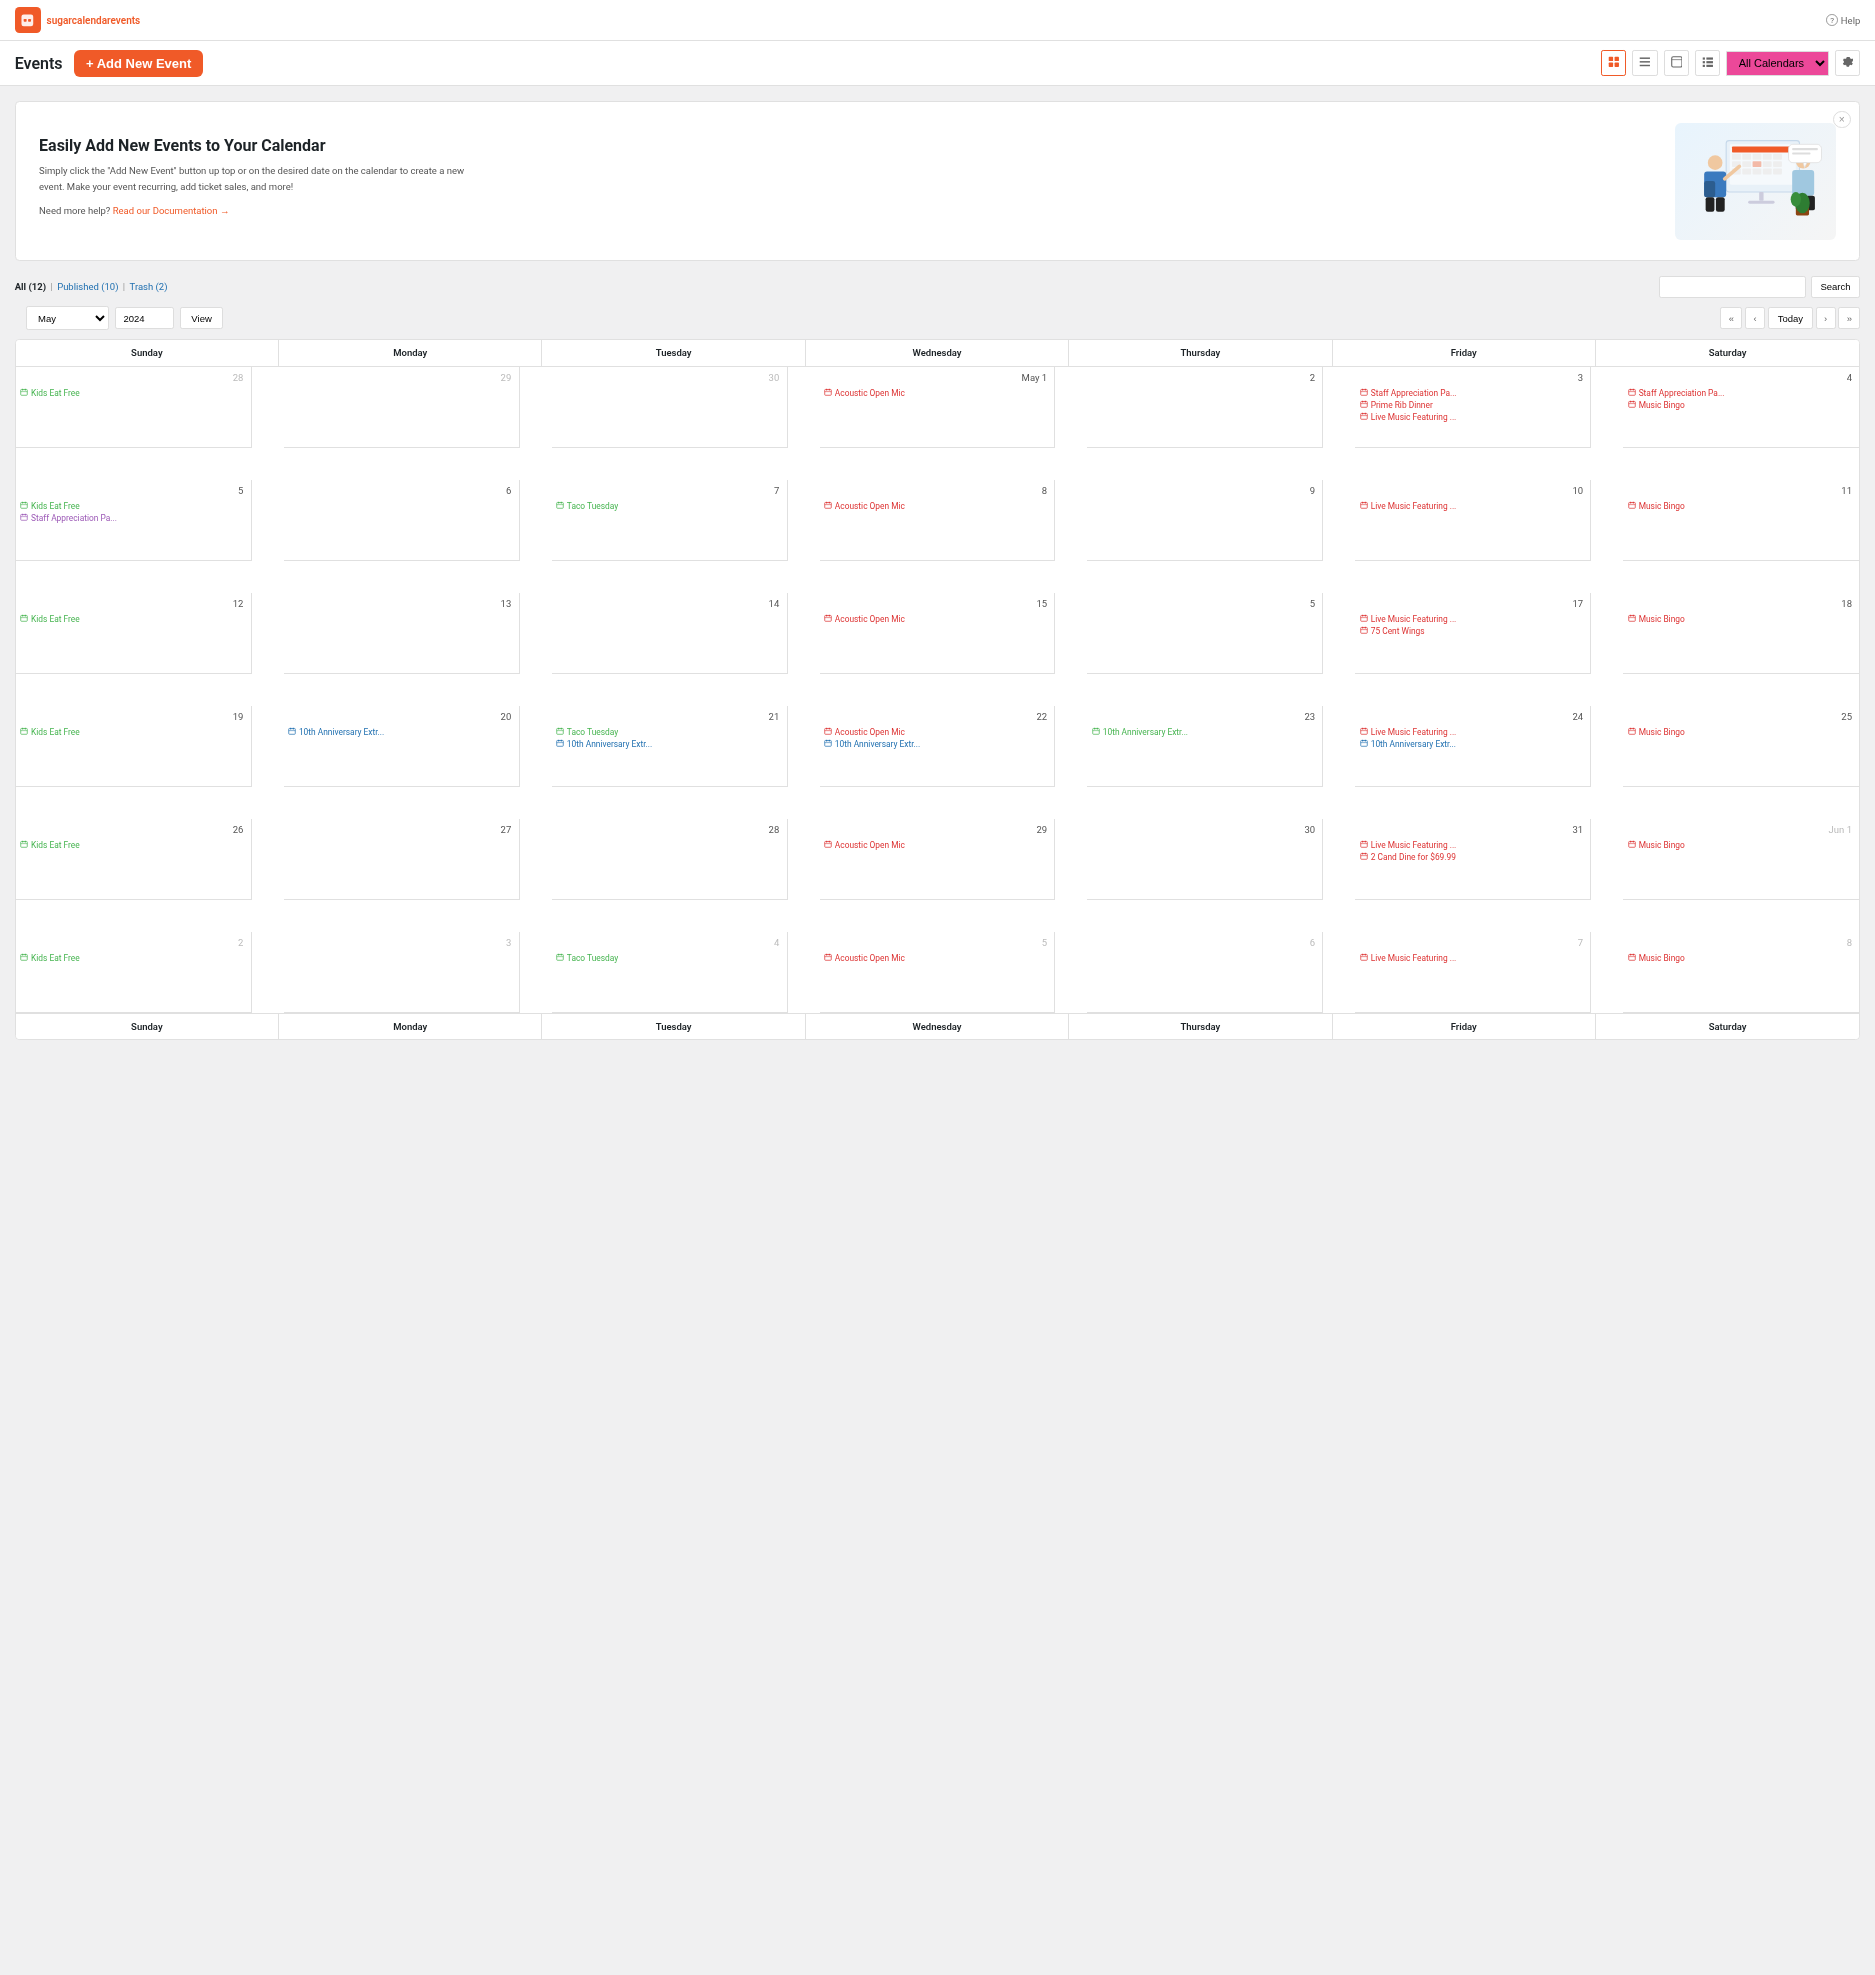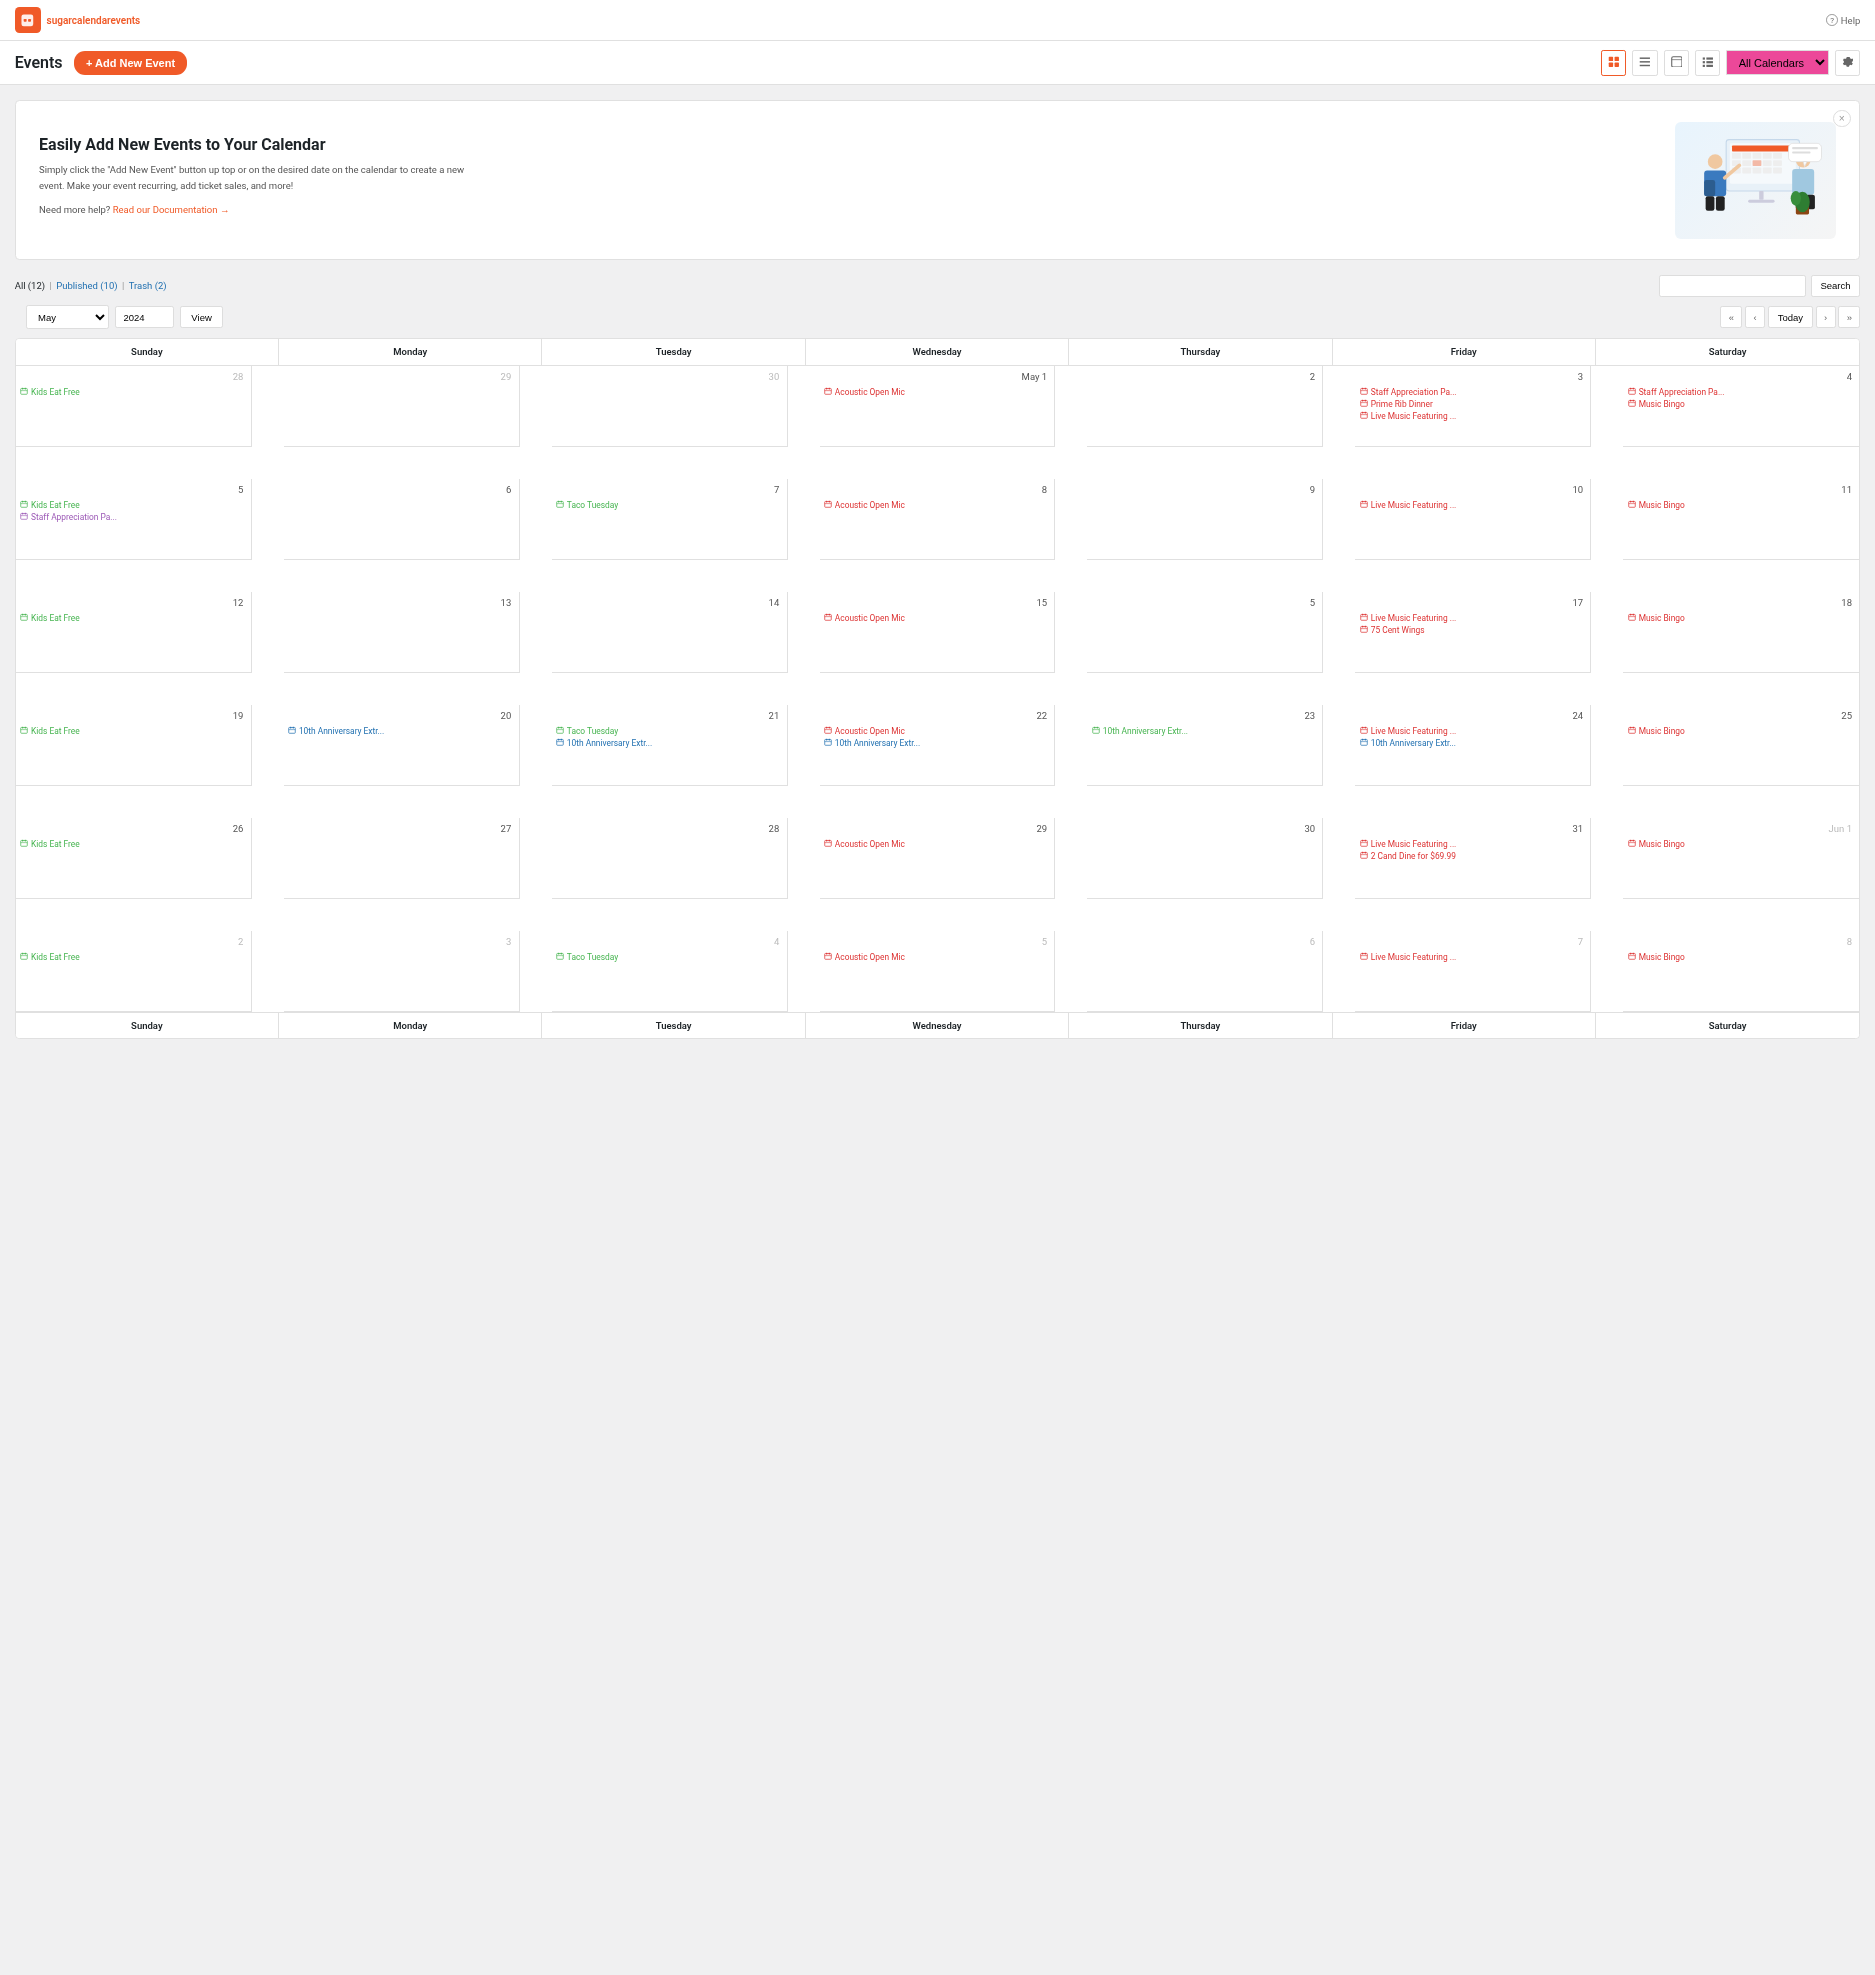--- a/index.html
+++ b/index.html
@@ -10,21 +10,21 @@
     .logo-area { display: flex; align-items: center; gap: 5.9px; }
     .logo-icon { width: 26px; height: 26px; background: #f05a28; border-radius: 4.4px; display: flex; align-items: center; justify-content: center; }
     .logo-icon svg { fill: white; }
     .logo-text { font-size: 10px; font-weight: 600; color: #1d2327; }
     .logo-text span { color: #f05a28; }
     .help-link { display: flex; align-items: center; gap: 2.9px; color: #666; font-size: 9.5px; cursor: pointer; }
 
     
     .page-header { background: #fff; border-bottom: 0.7px solid #e0e0e0; padding: 8.8px 14.7px; display: flex; align-items: center; justify-content: space-between; }
     .page-title { font-size: 16px; font-weight: 600; color: #1d2327; }
-    .add-btn { background: #f05a28; color: #fff; border: none; border-radius: 11px; padding: 5.9px 11.7px; font-size: 11px; font-weight: 600; cursor: pointer; display: flex; align-items: center; gap: 2.9px; }
+    .add-btn { background: #f05a28; color: #fff; border: none; border-radius: 6px; padding: 5.9px 11.7px; font-size: 13px; font-weight: 600; cursor: pointer; display: flex; align-items: center; gap: 2.9px; }
     .header-right { display: flex; align-items: center; gap: 5.9px; }
     .view-icon-btn { background: none; border: 0.7px solid #ddd; border-radius: 2.2px; padding: 4.4px 5.9px; cursor: pointer; color: #666; }
     .view-icon-btn.active { border-color: #f05a28; color: #f05a28; }
     .calendar-select { border: 0.7px solid #ddd; border-radius: 1px; padding: 4.4px 7.3px; font-size: 11px; background: #ec4899; cursor: pointer; }
     .settings-btn { background: none; border: 0.7px solid #ddd; border-radius: 2.2px; padding: 4.4px 5.9px; cursor: pointer; color: #666; }
 
     
     .content { padding: 14.7px; }
 
     
@@ -33,21 +33,21 @@
     .banner-text p { color: #555; line-height: 1.6; max-width: 440px; margin-bottom: 8.8px; }
     .banner-text a { color: #f05a28; text-decoration: none; }
     .banner-close { position: absolute; top: 8.8px; right: 8.8px; background: none; border: 0.7px solid #ddd; border-radius: 50%; width: 17.6px; height: 17.6px; cursor: pointer; color: #999; font-size: 10.3px; display: flex; align-items: center; justify-content: center; }
     .banner-img { width: 161px; flex-shrink: 0; }
     .banner-img-placeholder { width: 161px; height: 117px; background: linear-gradient(135deg, #e8f4fd 0%, #f5f5f5 100%); border-radius: 5.9px; display: flex; align-items: center; justify-content: center; overflow: hidden; }
 
     
     .filter-bar { display: flex; align-items: center; justify-content: space-between; margin-bottom: 8.8px; }
     .filter-links { display: flex; align-items: center; gap: 4.4px; font-size: 9.5px; }
     .filter-links a { color: #2271b1; text-decoration: none; cursor: pointer; }
-    .filter-links a.active { color: #1d2327; font-weight: 400; }
+    .filter-links a.active { color: #1d2327; font-weight: 700; }
     .filter-links .sep { color: #999; }
     .search-area { display: flex; align-items: center; gap: 4.4px; }
     .search-input { border: 0.7px solid #ddd; border-radius: 2.2px; padding: 4.4px 7.3px; font-size: 9.5px; width: 147px; }
     .search-btn { background: #fff; border: 0.7px solid #ddd; border-radius: 2.2px; padding: 4.4px 8.8px; font-size: 9.5px; cursor: pointer; }
 
     
     .nav-bar { display: flex; align-items: center; justify-content: space-between; margin-bottom: 8.8px; }
     .nav-left { display: flex; align-items: center; gap: 5.9px; padding-left: 11px; }
     .month-select { border: 0.7px solid #ddd; border-radius: 2.2px; padding: 4.4px 7.3px; font-size: 9.5px; background: #fff; }
     .year-input { border: 0.7px solid #ddd; border-radius: 2.2px; padding: 4.4px 7.3px; font-size: 9.5px; width: 59px; }

